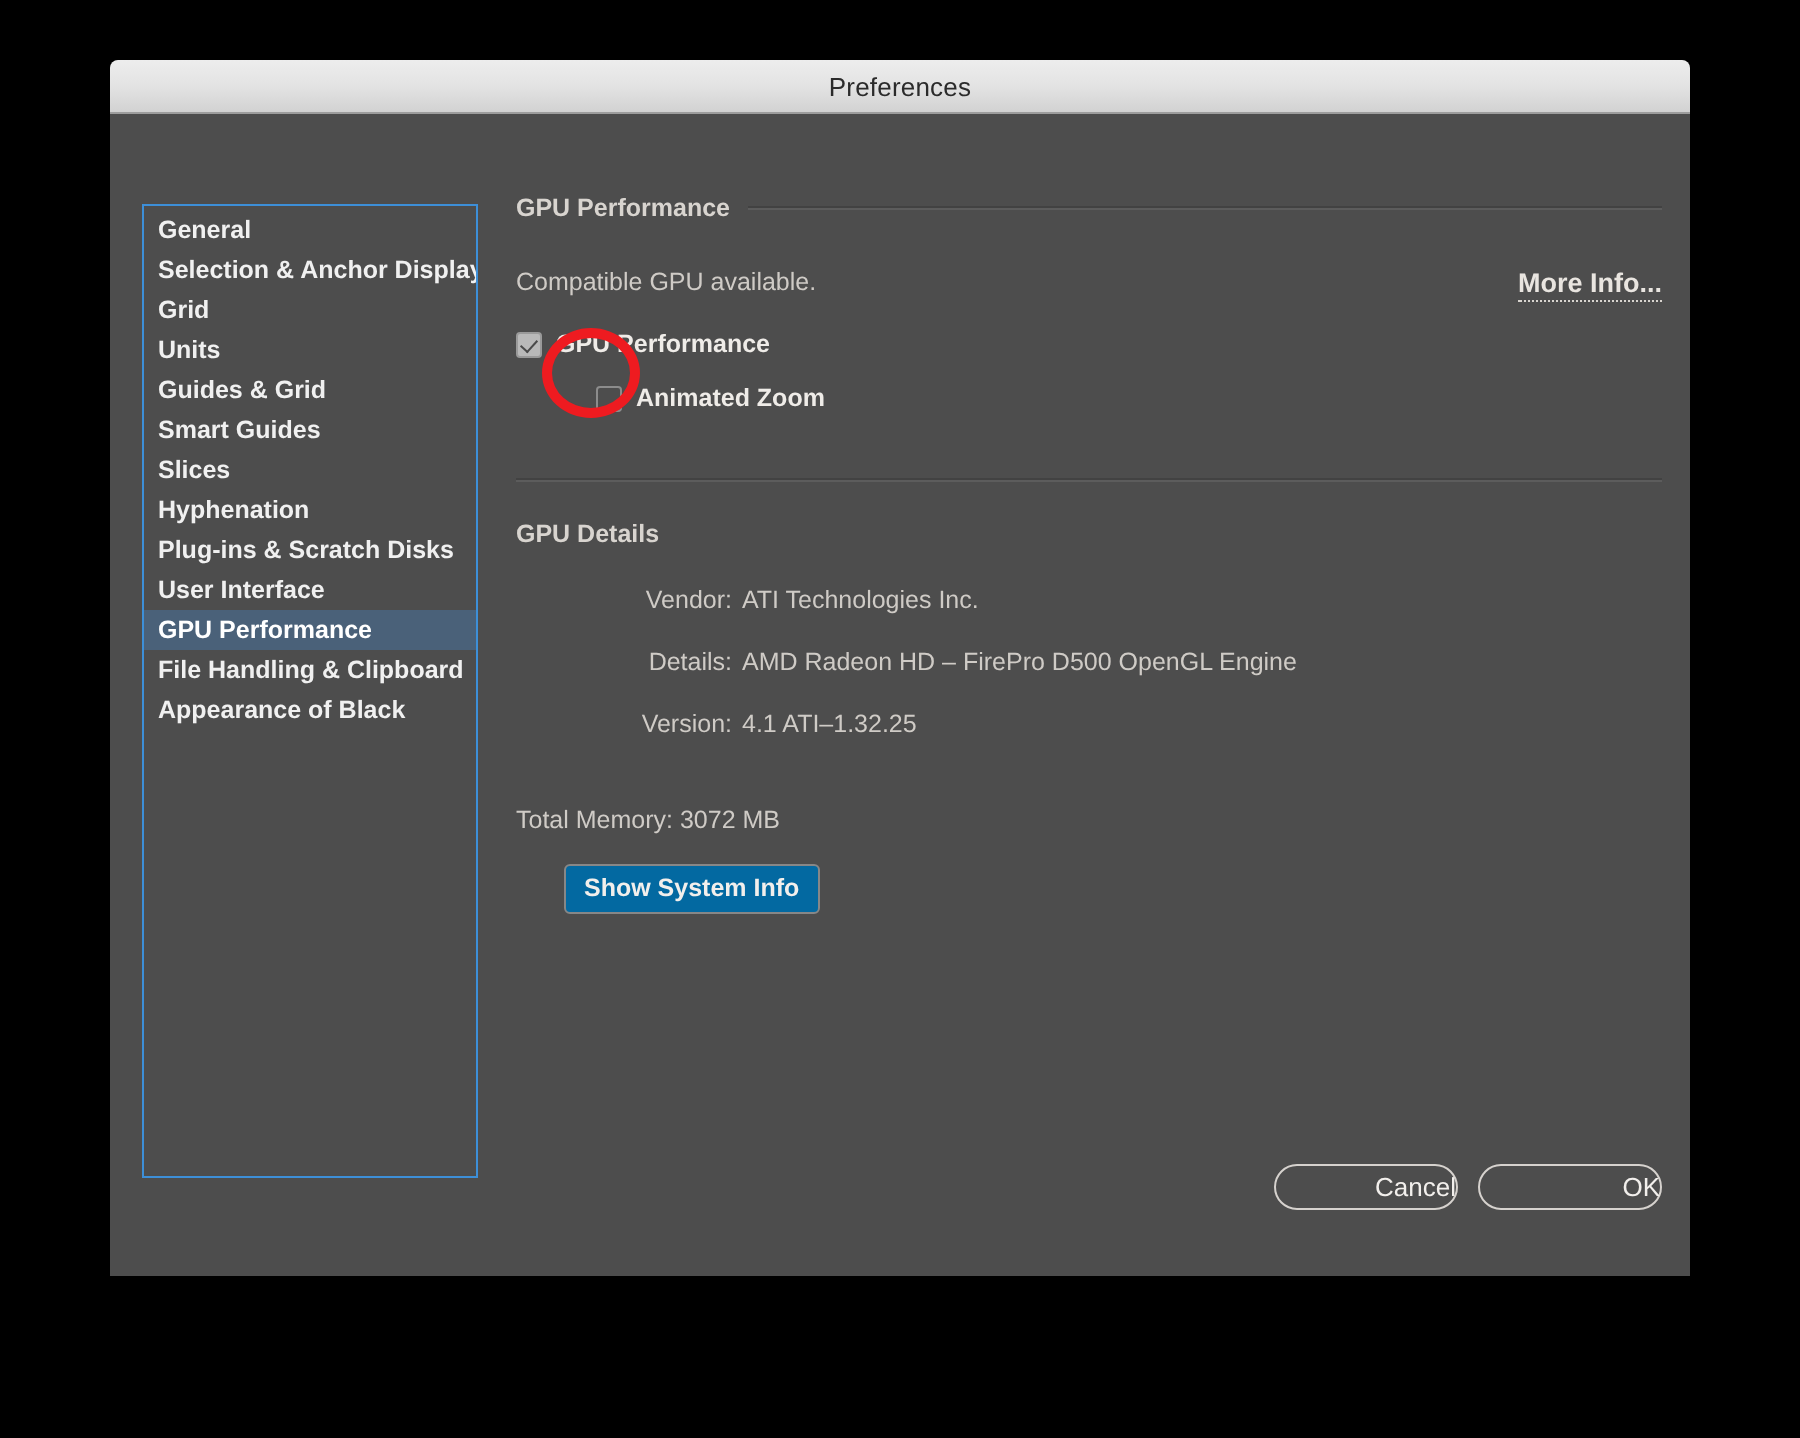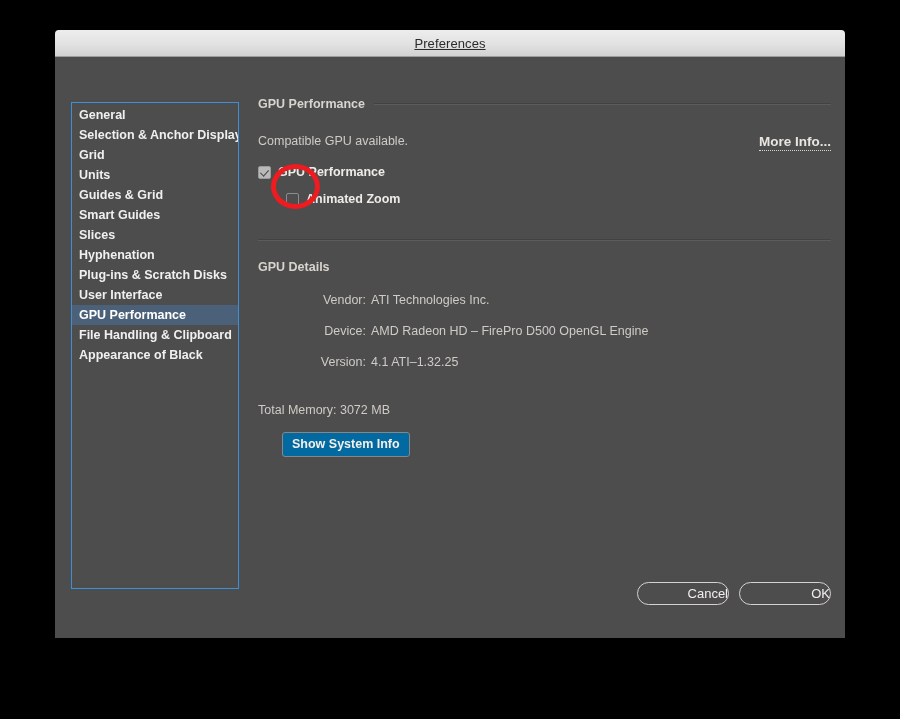--- a/index.html
+++ b/index.html
@@ -34,21 +34,20 @@
     border-radius: 4px 4px 0 0;
     border-bottom: 1px solid #9d9d9d;
     display: flex;
     align-items: center;
     justify-content: center;
   }
   .titlebar-text {
     font-size: 13px;
     color: #2b2b2b;
     letter-spacing: 0.1px;
-    text-decoration: underline;
   }
 
   .dialog-body {
     position: relative;
     height: 581px;
   }
 
   
   .sidebar {
     position: absolute;
@@ -123,21 +122,21 @@
     cursor: pointer;
   }
 
   
   .cb-row {
     display: flex;
     align-items: center;
     gap: 7px;
     margin-bottom: 13px;
   }
-  .cb-row.indent { margin-left: 28px; }
+  .cb-row.indent { margin-left: 40px; }
 
   .cb {
     width: 13px;
     height: 13px;
     box-sizing: border-box;
     border: 1px solid #8c8c8c;
     background: #4d4d4d;
     border-radius: 2px;
     flex: none;
     position: relative;
@@ -299,21 +298,21 @@
       <div class="divider-full"></div>
 
       <div class="details-head">GPU Details</div>
 
       <div id="details-list">
           <div class="detail-row">
             <span class="detail-label">Vendor:</span>
             <span class="detail-value">ATI Technologies Inc.</span>
           </div>
           <div class="detail-row">
-            <span class="detail-label">Device:</span>
+            <span class="detail-label">Details:</span>
             <span class="detail-value">AMD Radeon HD – FirePro D500 OpenGL Engine</span>
           </div>
           <div class="detail-row">
             <span class="detail-label">Version:</span>
             <span class="detail-value">4.1 ATI–1.32.25</span>
           </div>
         </div>
 
       <div class="total-memory">Total Memory: 3072 MB</div>
 

